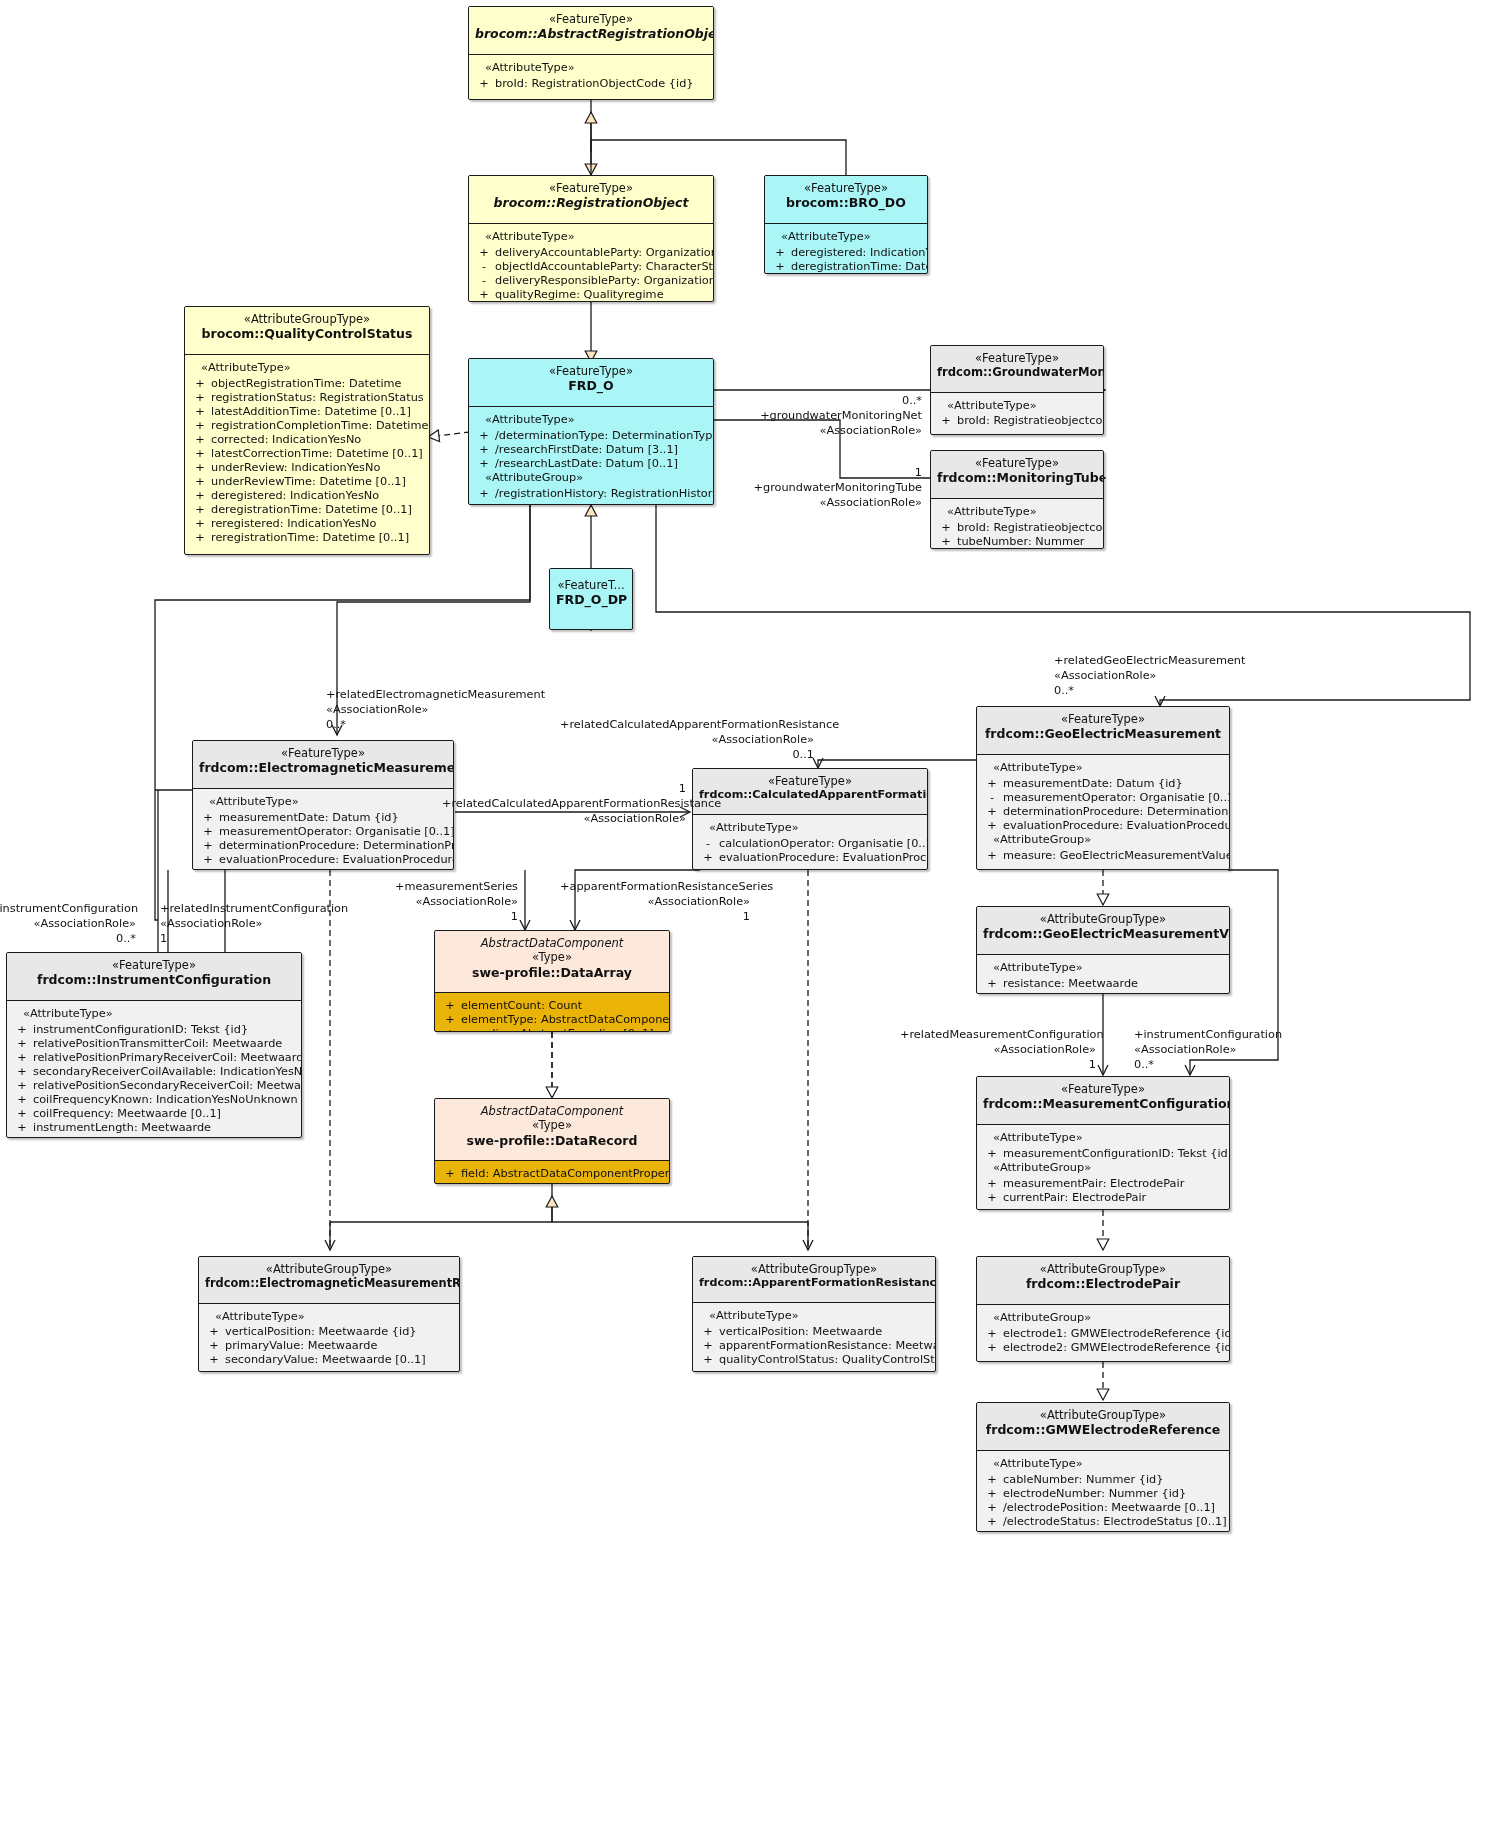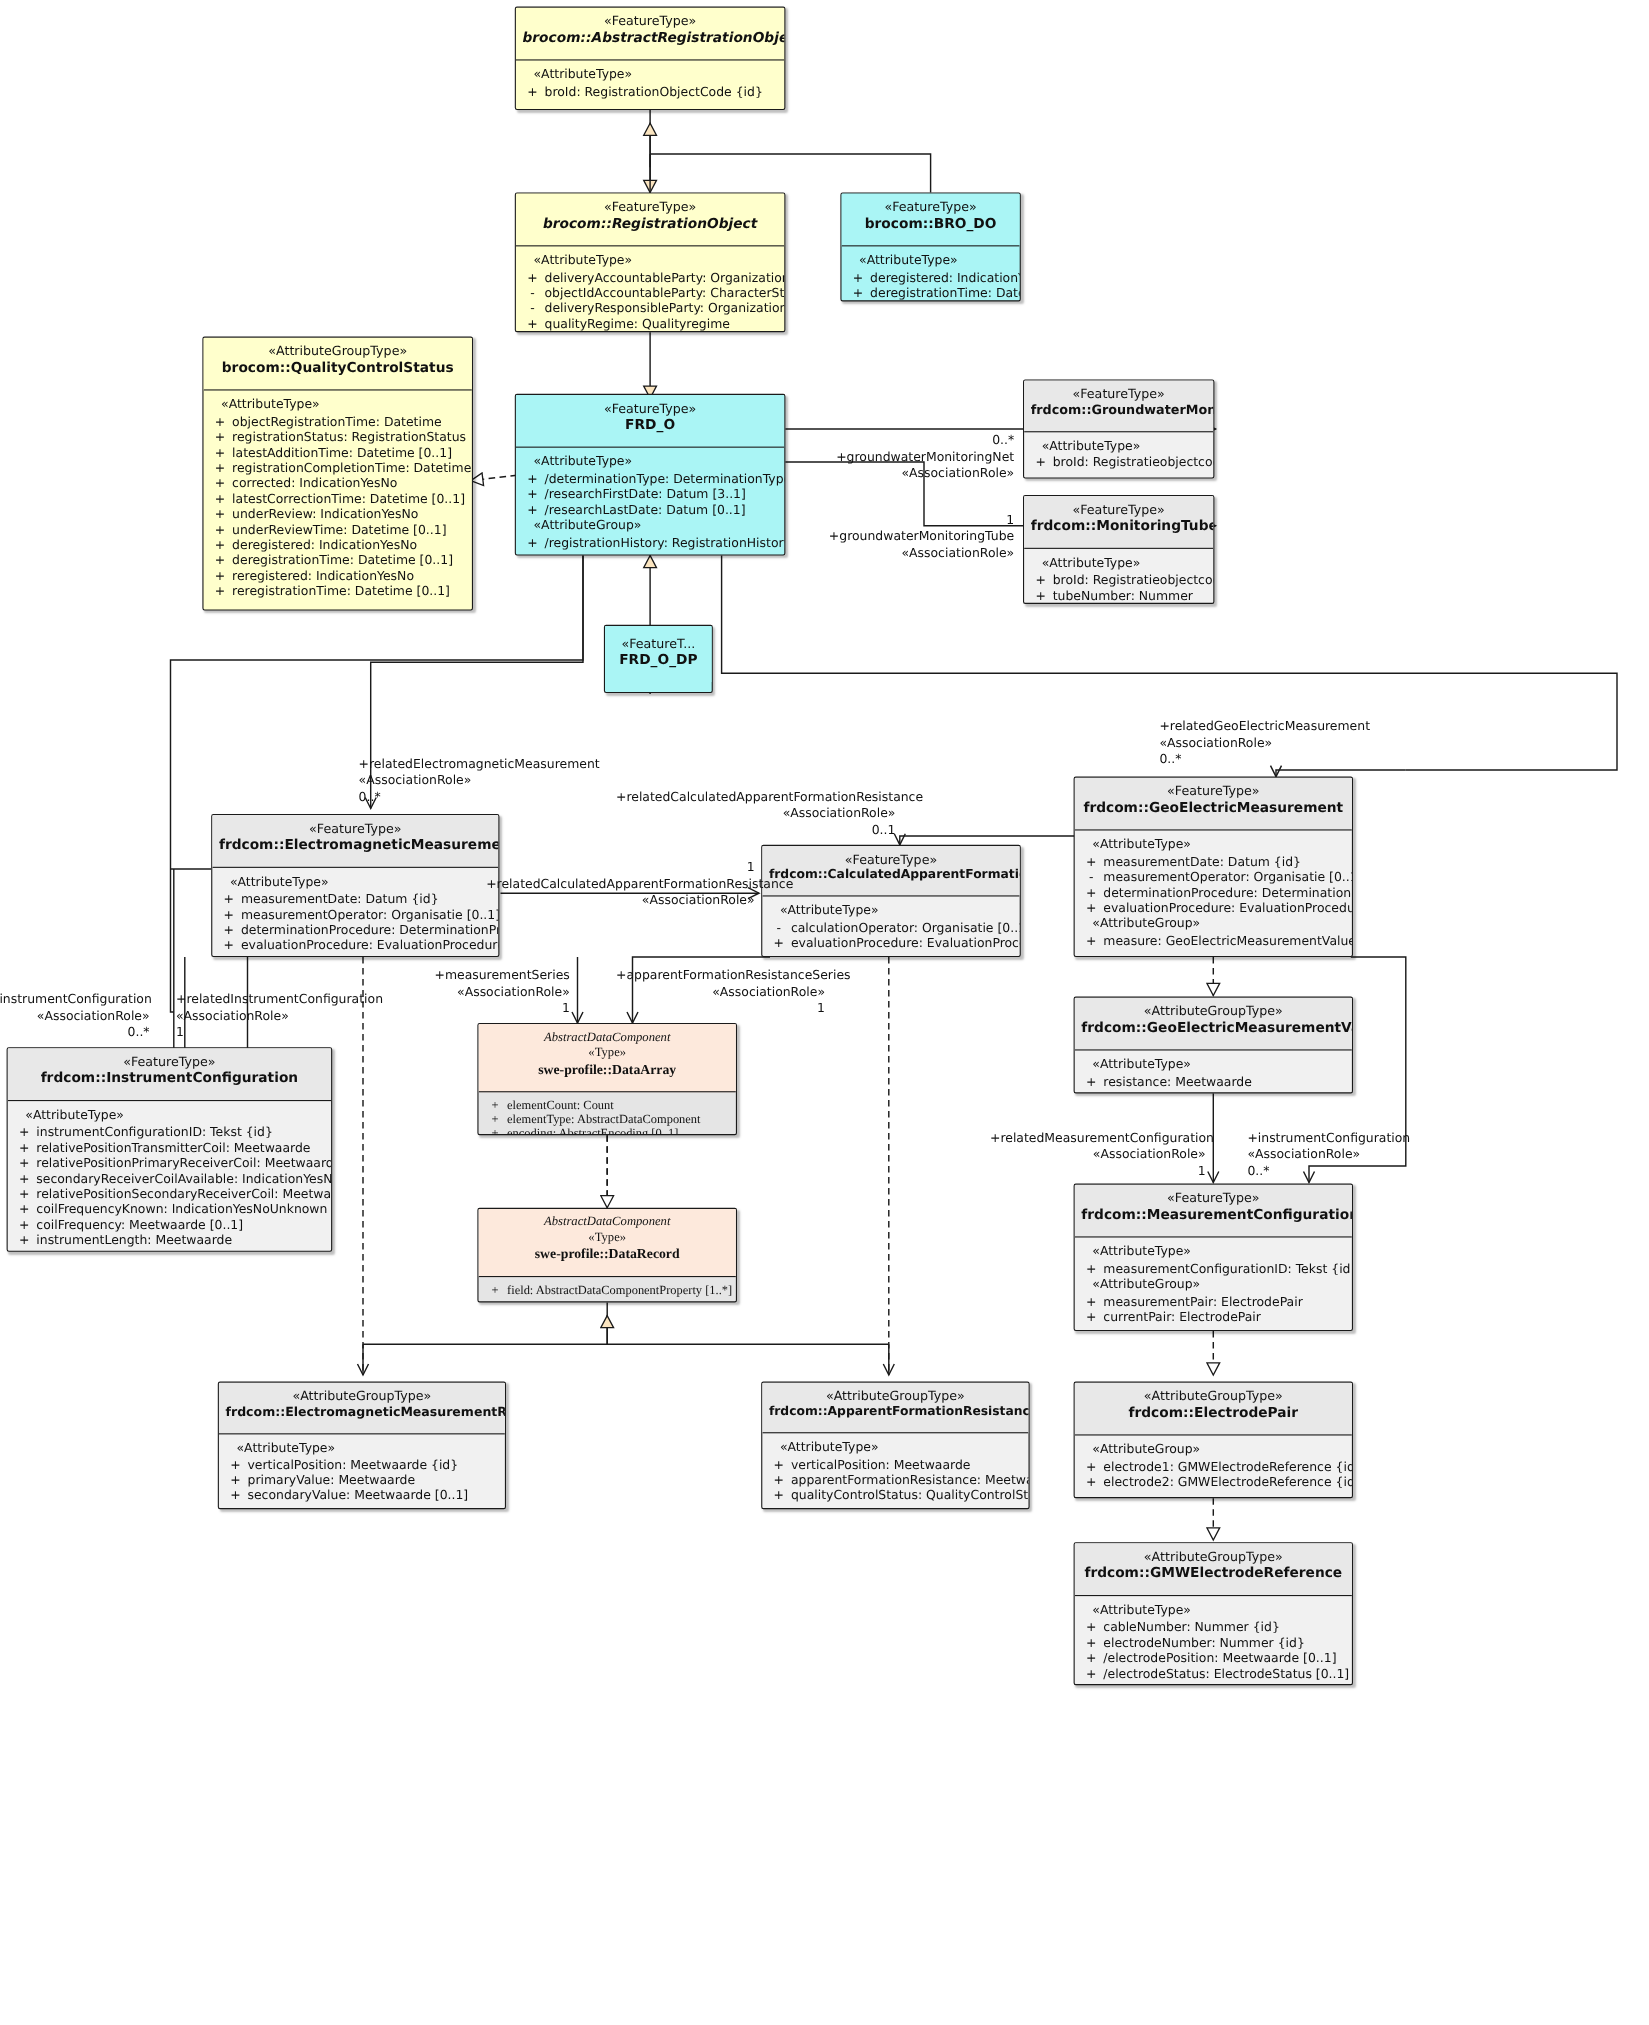--- a/index.html
+++ b/index.html
@@ -44,21 +44,21 @@
     padding:0.5px 0 0.5px 0;
     display:flex;
   }
   .vis{display:inline-block;width:22px;text-align:center;flex:0 0 22px;}
   .atxt{display:inline-block;}
   
   .yellow{background:#ffffcc;}
   .cyan{background:#aaf5f5;}
   .grey{background:#f1f1f1;}
   .greyh{background:#e8e8e8;}
-  .peach{background:#e5e5e5;font-family:Liberation Serif, serif;}
+  .peach{background:#eab308;}
   .peachh{background:#fde9dc;}
   .lbl{
     position:absolute;
     font-size:11.3px;
     color:#111;
     white-space:nowrap;
     line-height:1.32;
   }
   .lbl.r{text-align:right;}
   .dcname{font-size:11.5px;font-style:italic;color:#111;display:block;text-align:center;}
@@ -282,21 +282,21 @@
           <span class="atxt">/researchLastDate: Datum [0..1]</span>
         </div>
       <div class="grp">«AttributeGroup»</div>
       <div class="attr">
           <span class="vis">+</span>
           <span class="atxt">/registrationHistory: RegistrationHistory</span>
         </div>
     </div>
   </div>
 
-  <div class="cls cyan" style="left:549px;top:568px;width:99px;height:62px;">
+  <div class="cls cyan" style="left:549px;top:568px;width:84px;height:62px;">
     <div class="hdr cyan nob" style="padding-top:9px;">
       <span class="stereo">«FeatureT...</span>
       <span class="cname">FRD_O_DP</span>
     </div>
   </div>
 
   <div class="cls grey" style="left:930px;top:345px;width:174px;height:90px;">
     <div class="hdr greyh">
       <span class="stereo">«FeatureType»</span>
       <span class="cname" style="font-size:11.6px;">frdcom::GroundwaterMonitoringNet</span>

